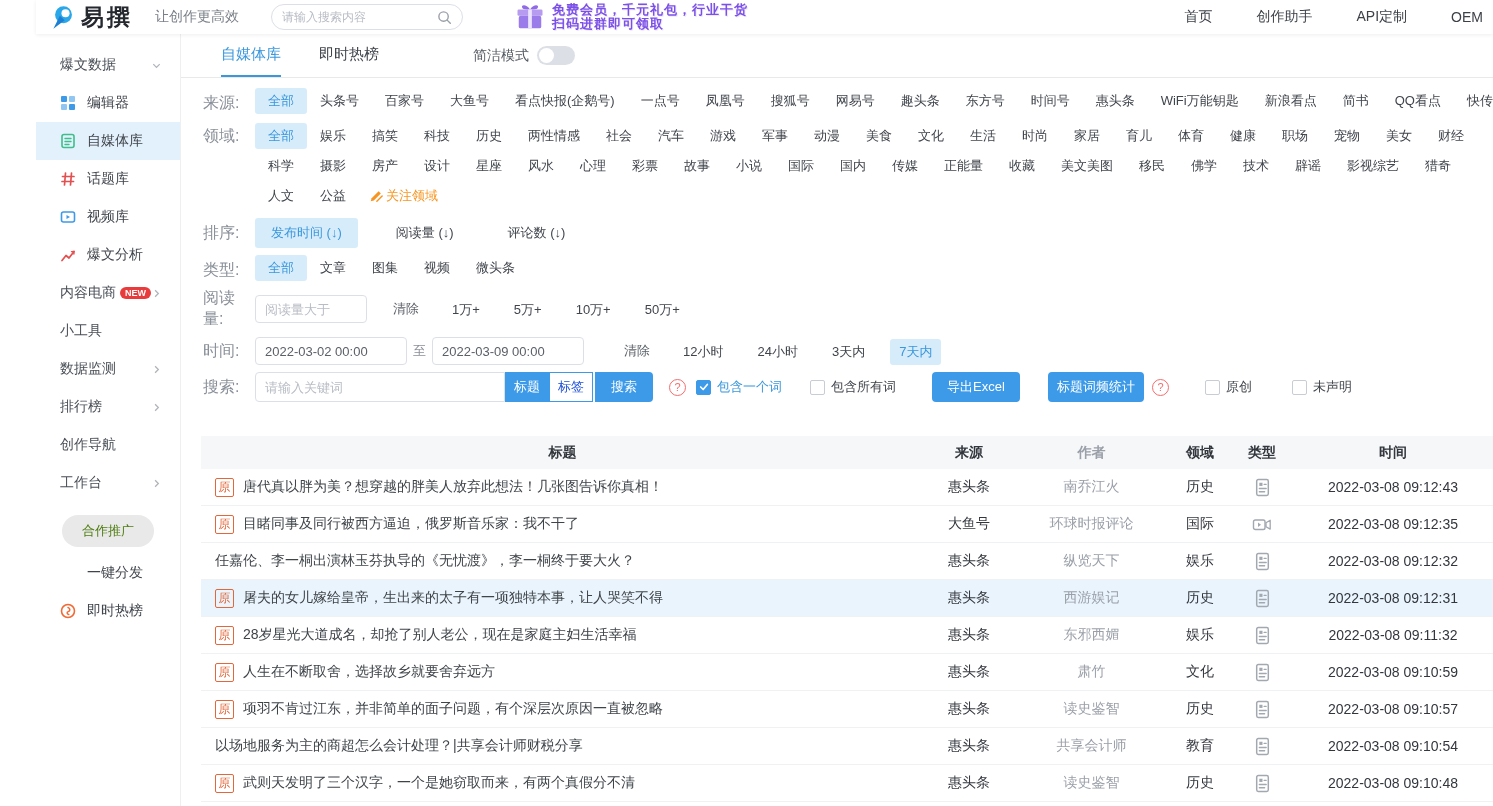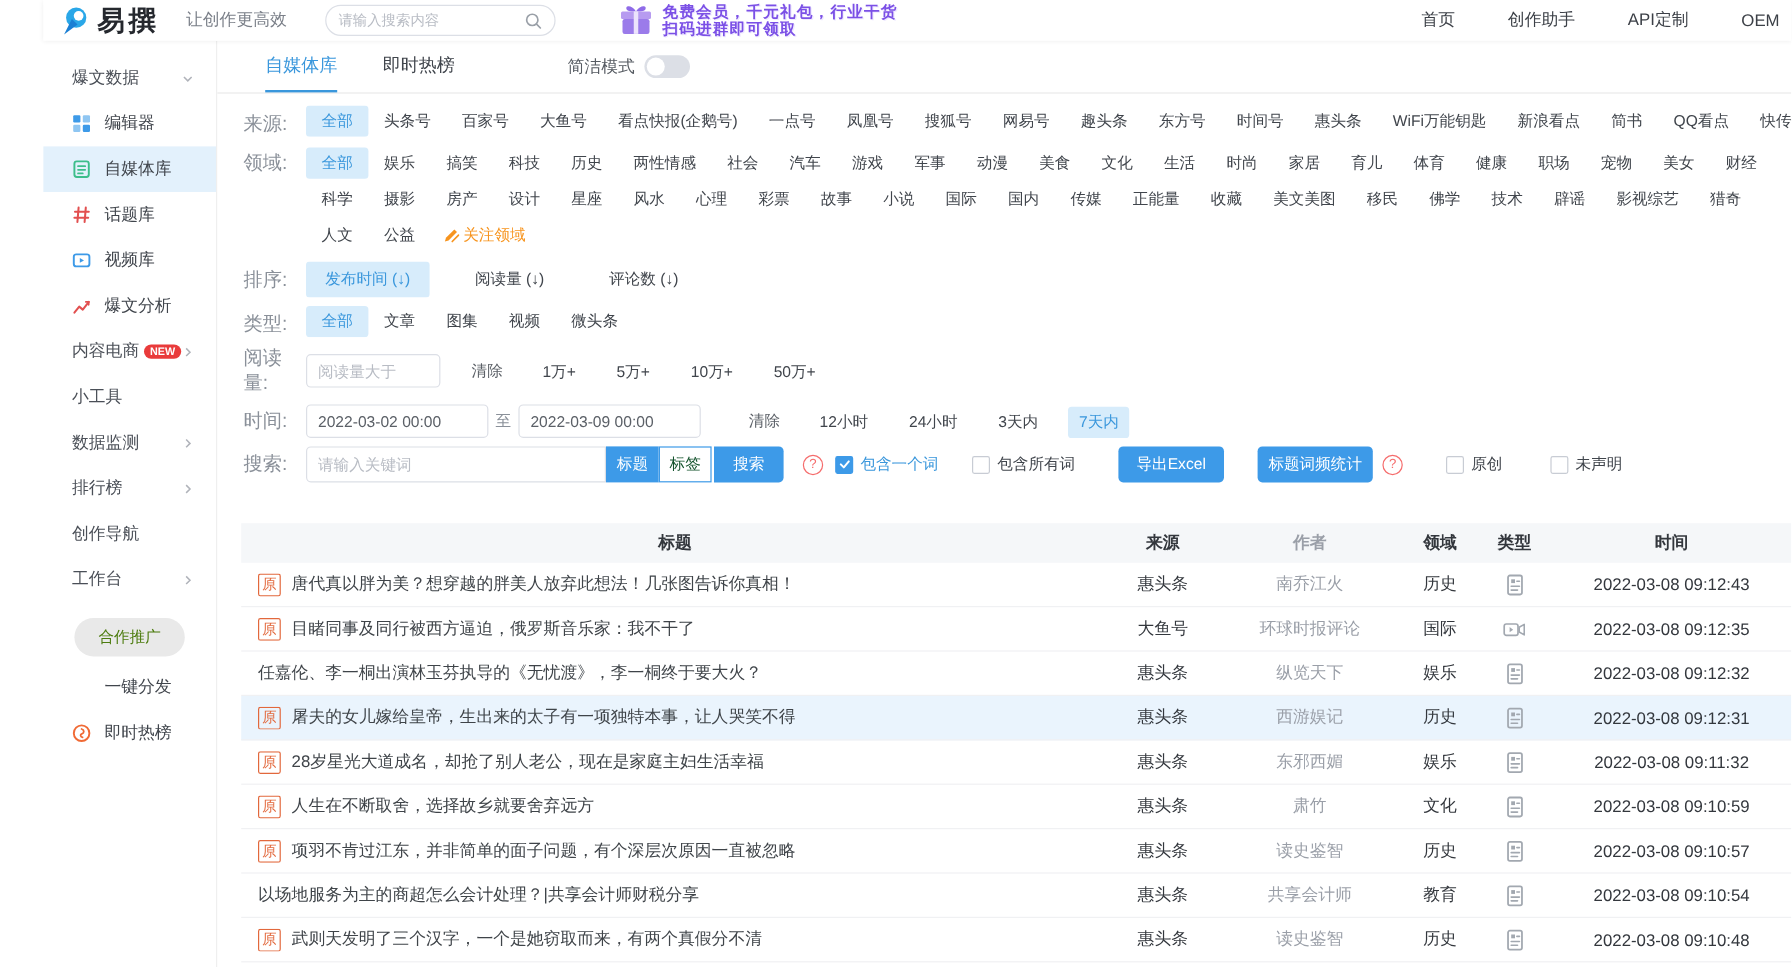--- a/index.html
+++ b/index.html
@@ -75,21 +75,21 @@
   .frow.input-row { align-items:center; }
   .frow.input-row .flabel, .frow.input-row .clear-link, .frow.input-row .to-sep { padding-top:0; }
 
   
   .sgroup { display:flex; align-items:stretch; height:30px; }
   .kw-input { width:250px; border:1px solid #dcdfe6; border-radius:4px 0 0 4px; font-size:13px; padding:0 9px;
               outline:none; color:#5b6067; }
   .kw-input::placeholder { color:#b8bcc4; }
   .btn { border:none; cursor:pointer; font-size:13px; font-family:inherit; }
   .btn.solid { background:#3d9ae8; color:#fff; }
-  .btn.ghost { background:#fff; color:#14532d; border:1px solid #3d9ae8; }
+  .btn.ghost { background:#fff; color:#1d4ed8; border:1px solid #3d9ae8; }
   .bt-title { width:44px; }
   .bt-tag { width:44px; }
   .bt-search { width:58px; border-radius:0 4px 4px 0; margin-left:2px; }
   .qmark { width:17px; height:17px; border:1px solid #f56c6c; color:#f56c6c; border-radius:50%;
            font-size:11px; display:inline-flex; align-items:center; justify-content:center; cursor:pointer; }
   .cb { display:inline-flex; align-items:center; gap:6px; cursor:pointer; }
   .cb .box { width:15px; height:15px; border:1px solid #c8ccd4; border-radius:2px; background:#fff;
              display:inline-flex; align-items:center; justify-content:center; }
   .cb .box.checked { background:#3d9ae8; border-color:#3d9ae8; }
   .cb-label { font-size:13px; color:#40454c; }

